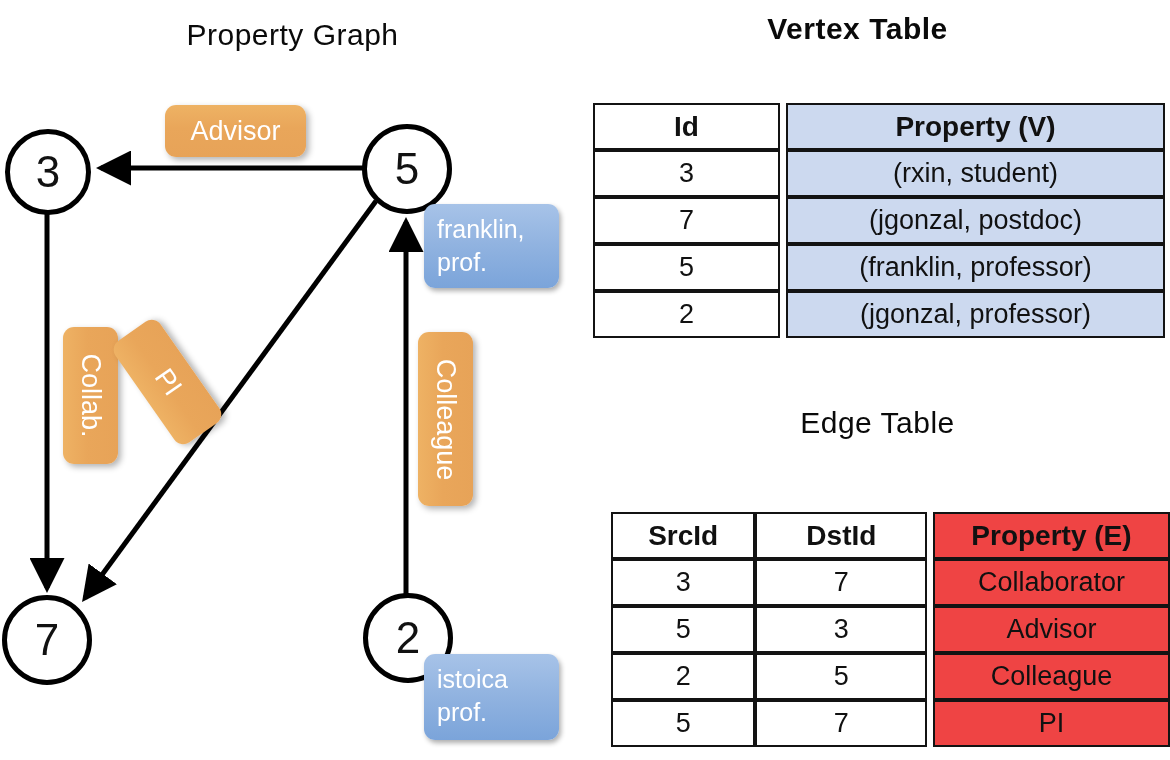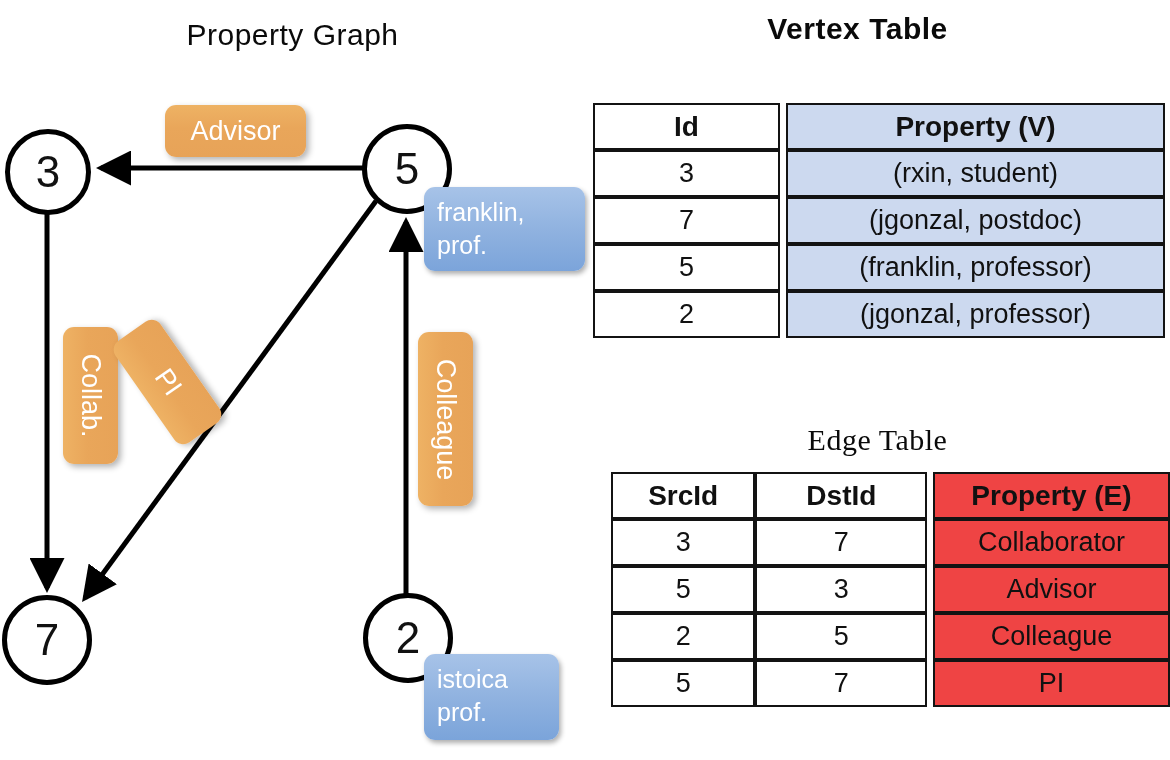--- a/index.html
+++ b/index.html
@@ -23,21 +23,21 @@
     font-weight: 300;
     font-size: 30px;
     line-height: 1;
     letter-spacing: 0.5px;
     color: #0a0a0a;
     white-space: nowrap;
     text-align: center;
   }
   #title-property-graph { left: 0;   top: 20px;  width: 585px; }
   #title-vertex-table   { left: 565px; top: 14px; width: 585px; font-weight: bold; }
-  #title-edge-table     { left: 585px; top: 425px; width: 585px; font-family: Liberation Serif, serif; }
+  #title-edge-table     { left: 585px; top: 408px; width: 585px; }
 
   
   #graph-panel {
     position: absolute;
     left: 0; top: 0;
     width: 585px; height: 760px;
   }
   #graph-svg {
     position: absolute;
     left: 0; top: 0;
@@ -128,21 +128,21 @@
     margin-left: 46px;
   }
   .cell-plain { background: #ffffff; }
   .cell-blue  { background: #ccd9ef; }
   .cell-orange{ background: #ef4444; }
 
   
   .gap-col { border: none !important; background: #ffffff; width: 6px; padding: 0; }
 
   #vertex-table { left: 593px; top: 103px; }
-  #edge-table   { left: 591px; top: 472px; padding-left: 20px; }
+  #edge-table   { left: 591px; top: 512px; padding-left: 20px; }
 </style>
 </head>
 <body>
 
 <div class="section-title" id="title-property-graph">Property Graph</div>
 
 <div class="section-title" id="title-vertex-table">Vertex Table</div>
 
 <div class="section-title" id="title-edge-table">Edge Table</div>
 
@@ -174,21 +174,21 @@
 
   <div class="vertex-node" style="left:2px; top:595px; width:90px; height:90px;">
     <span>7</span>
   </div>
 
   <div class="vertex-node" style="left:363px; top:593px; width:90px; height:90px;">
     <span>2</span>
   </div>
 
 
-  <div class="prop-box" style="left:424px; top:187px; width:161px; height:84px;">franklin,
+  <div class="prop-box" style="left:424px; top:204px; width:135px; height:84px;">franklin,
 prof.</div>
 
 
   <div class="prop-box" style="left:424px; top:654px; width:135px; height:86px;">istoica
 prof.</div>
 
   <div class="edge-label horizontal" style="left:165px; top:105px; width:141px; height:52px;">
     <span>Advisor</span>
   </div>
 

